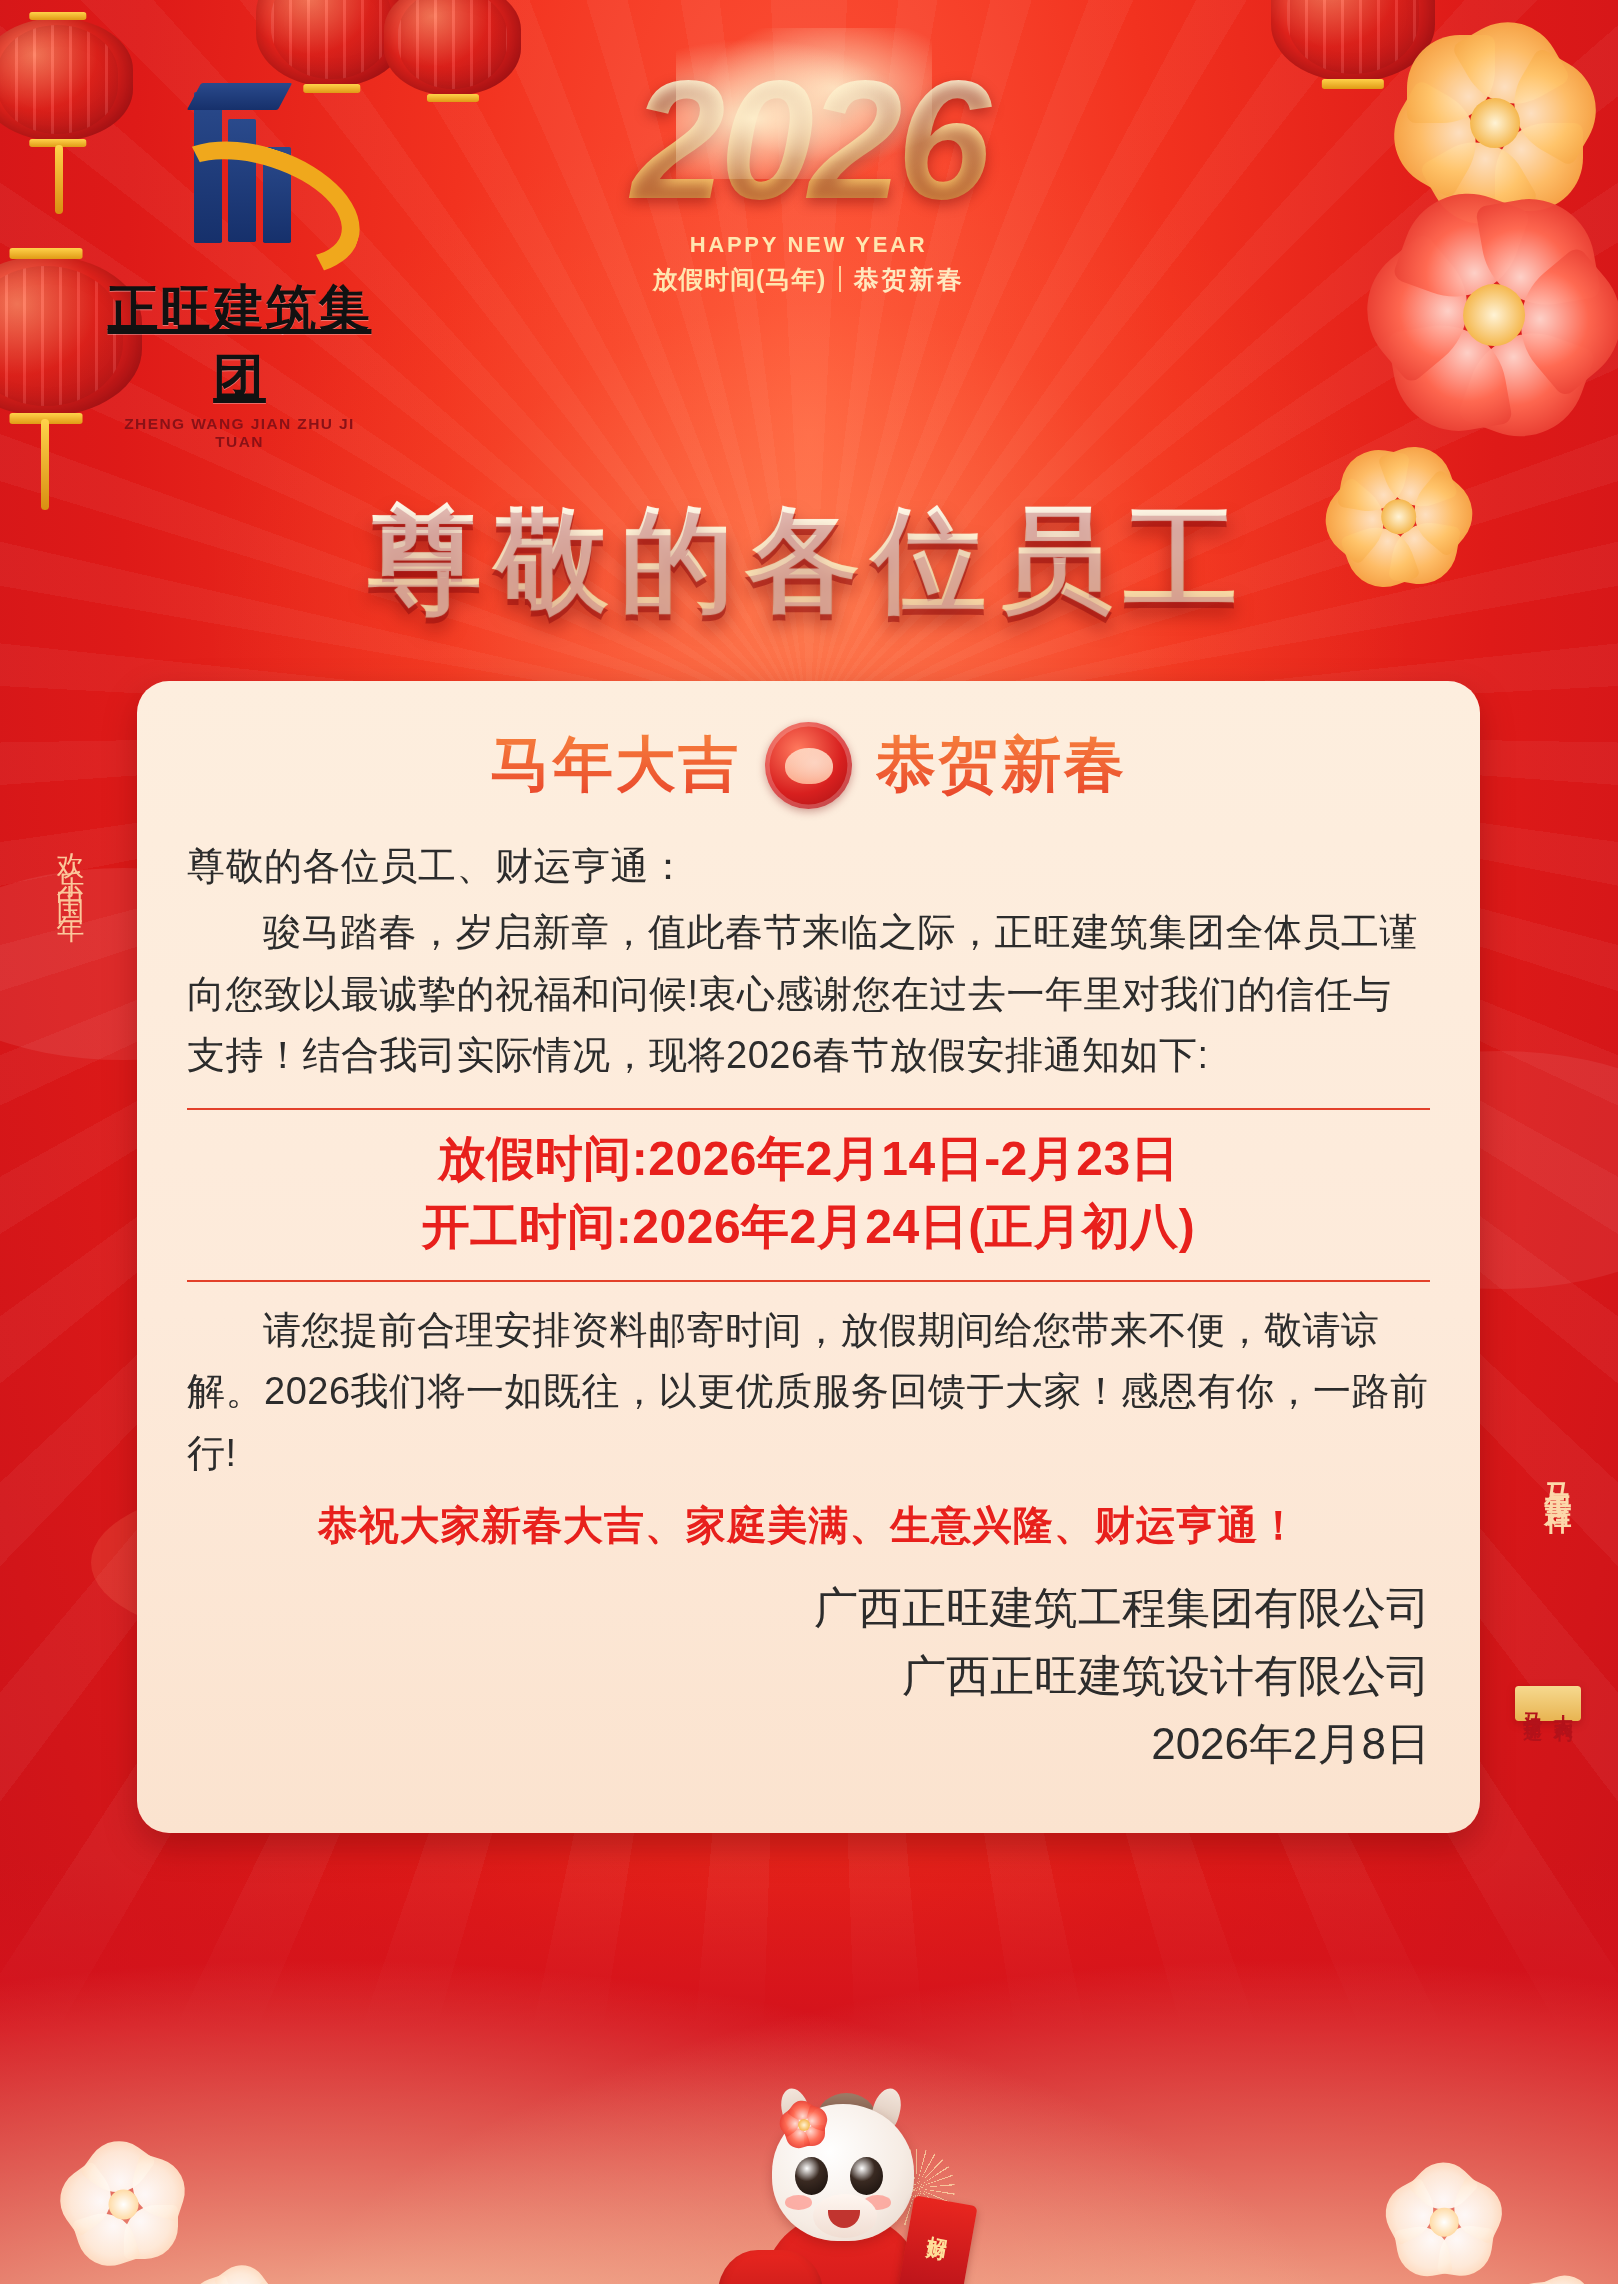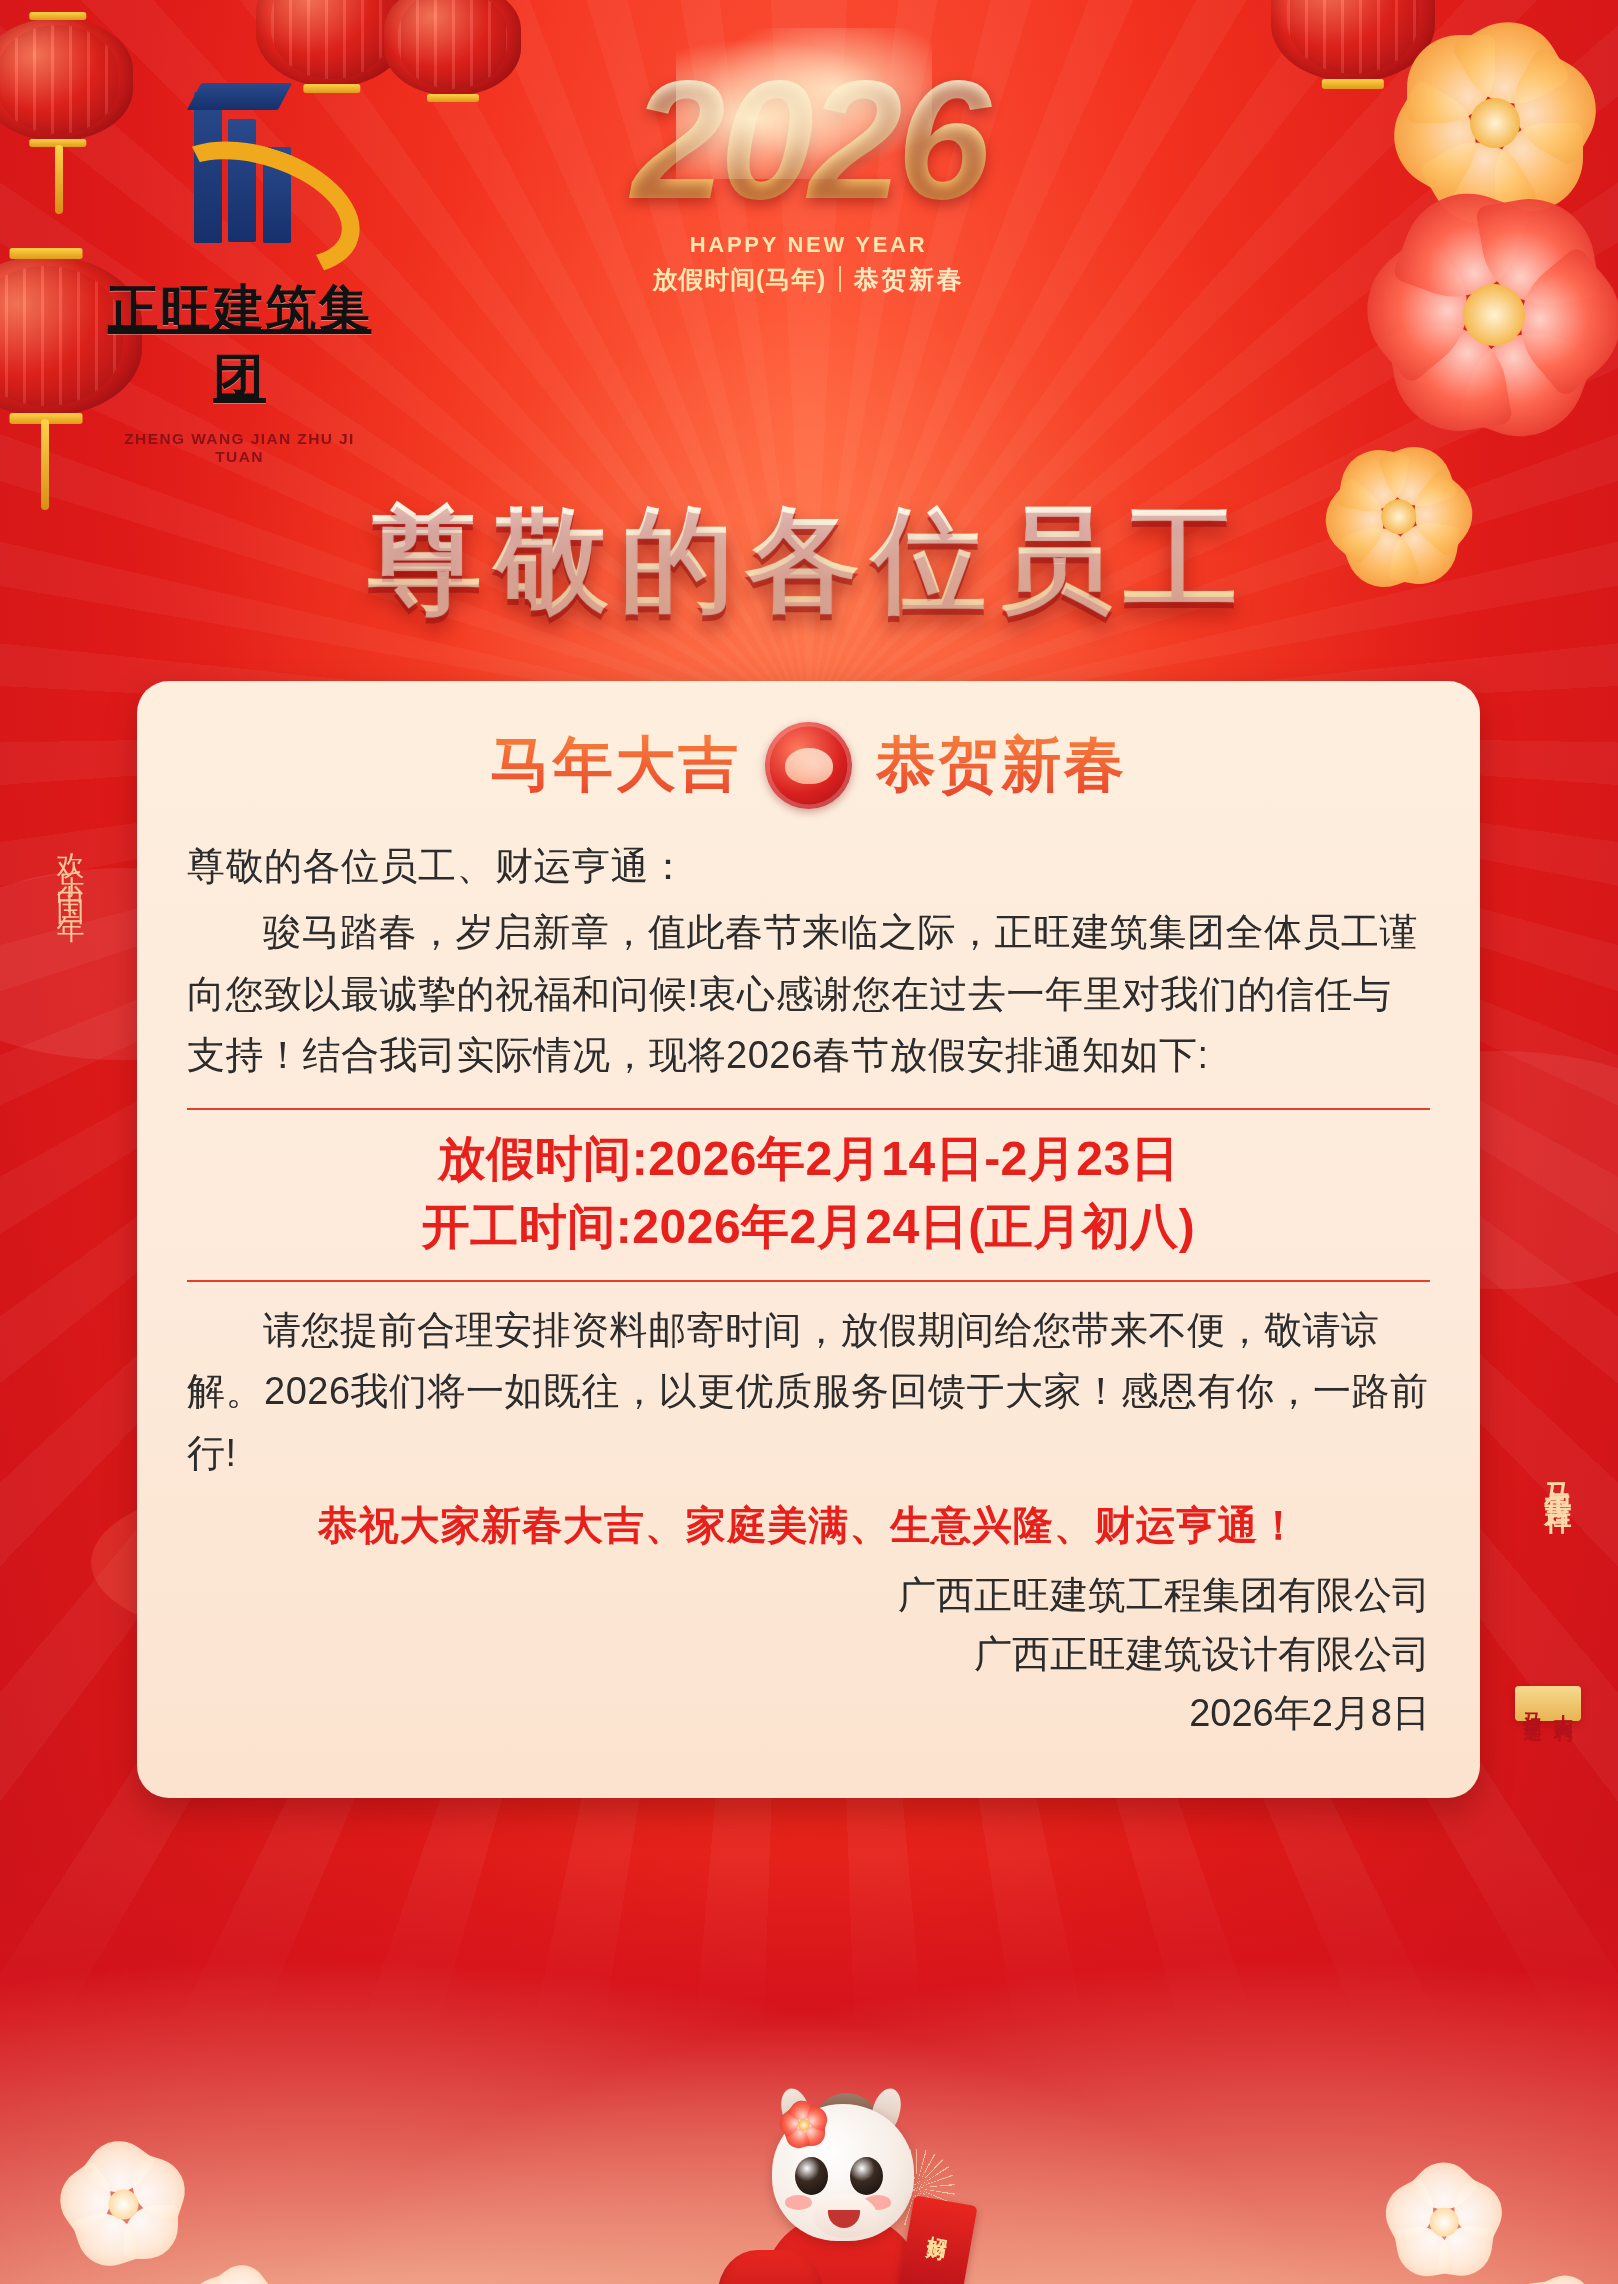--- a/index.html
+++ b/index.html
@@ -163,21 +163,21 @@
   .logo-name {
     margin-top: 4.6px;
     font-size: 51px;
     font-weight: bold;
     color: #111;
     letter-spacing: 1.8px;
     text-shadow: 0 0.9px 0 rgba(255,255,255,0.35);
     text-decoration: underline;
   }
   .logo-pinyin {
-    margin-top: 17px;
+    margin-top: 2px;
     font-size: 15.5px;
     font-weight: bold;
     color: #8a1116;
     letter-spacing: 1.4px;
   }
 
   
   .year-wrap {
     position: absolute;
     left: 539px;
@@ -340,23 +340,23 @@
   }
   .wish-line {
     margin-top: 13.7px;
     text-align: center;
     font-size: 40px;
     font-weight: bold;
     color: #e8201c;
     letter-spacing: 0.9px;
   }
   .signature {
-    margin-top: 13px;
+    margin-top: 21px;
     text-align: right;
-    font-size: 38px;
+    font-size: 44px;
     line-height: 1.55;
     color: #2c2c2c;
   }
 
   
   .side-left {
     position: absolute;
     left: 55px;
     top: 831px;
     width: 37px;

